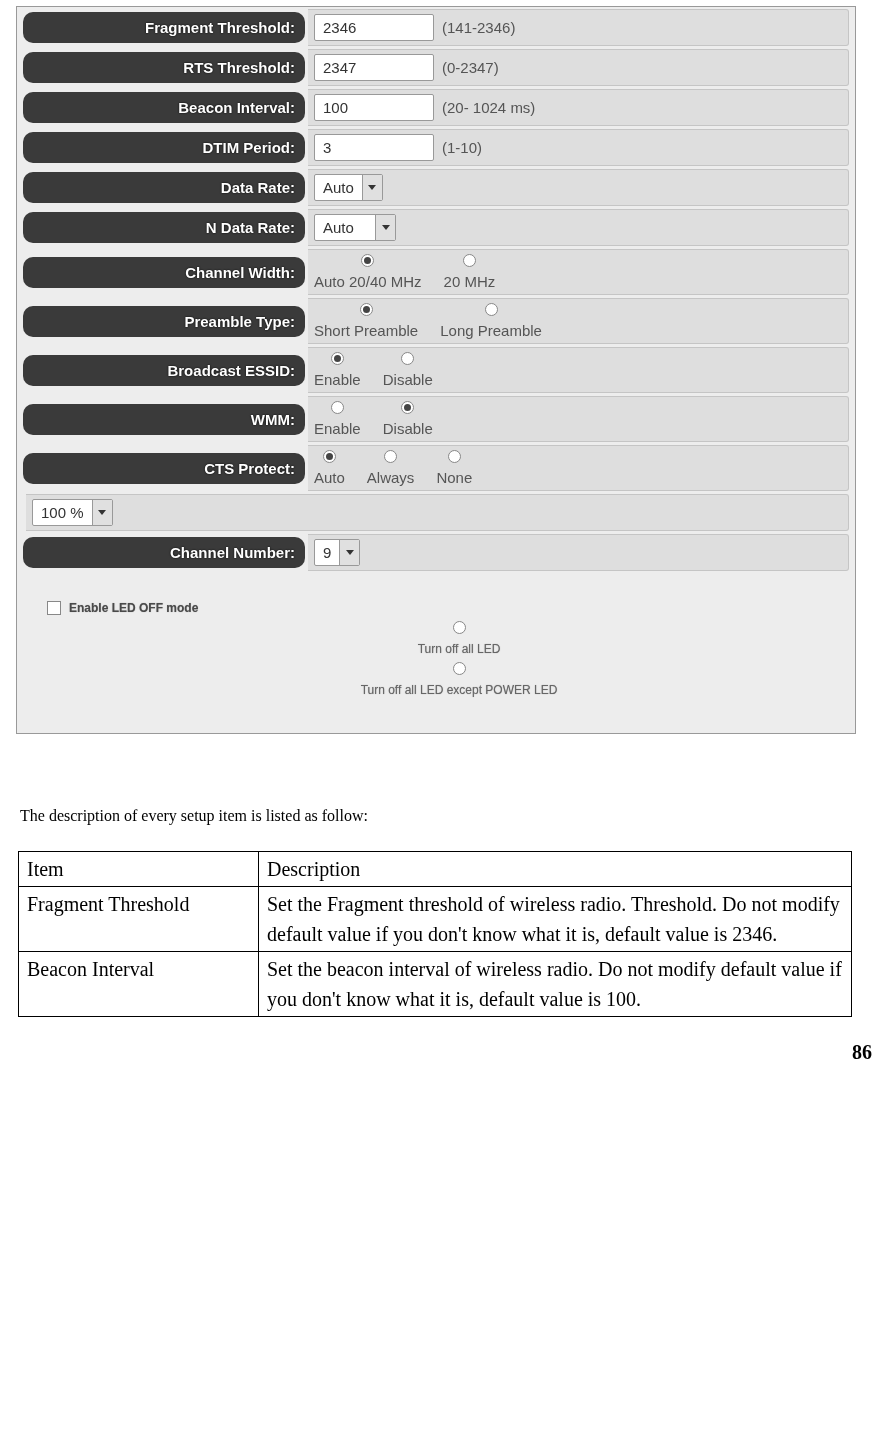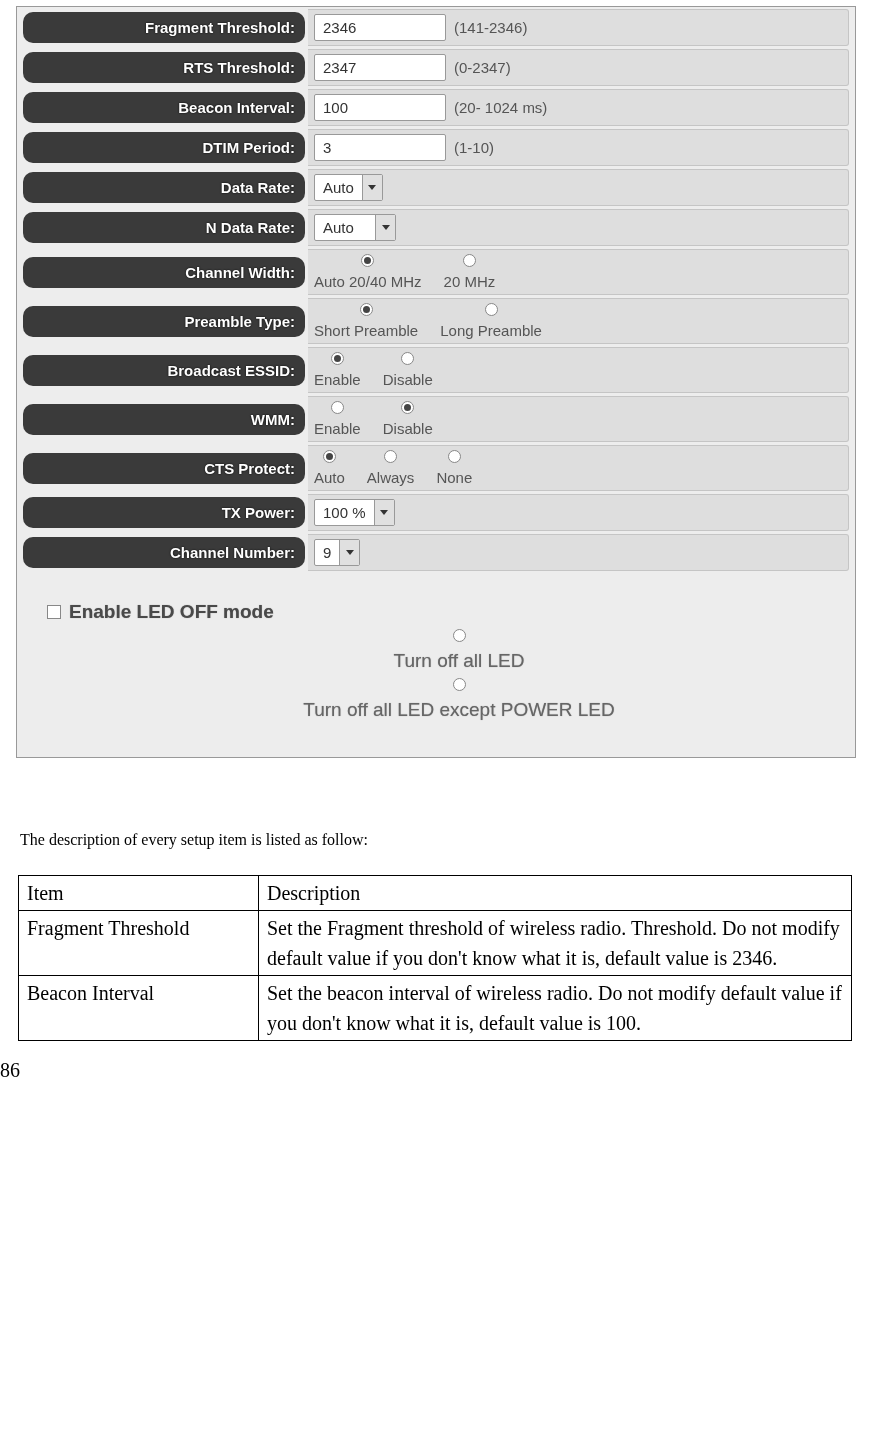--- a/index.html
+++ b/index.html
@@ -51,21 +51,21 @@
     align-items: center;
     gap: 8px;
     min-height: 32px;
     font-size: 15px;
     color: #555;
   }
   .textbox {
     background: #fff;
     border: 1px solid #999;
     padding: 4px 8px;
-    width: 132px;
+    width: 120px;
     font-size: 15px;
     color: #333;
     border-radius: 2px;
   }
   .selectbox {
     background: #fff;
     border: 1px solid #999;
     display: inline-flex;
     align-items: stretch;
     border-radius: 2px;
@@ -110,21 +110,21 @@
     justify-content: center;
   }
   .radio.checked .rdot::after {
     content: "";
     width: 7px; height: 7px;
     background: #444;
     border-radius: 50%;
   }
   .led-block {
     margin: 30px 8px 0 30px;
-    font-size: 19px;
+    font-size: 12px;
     color: #444;
   }
   .led-block .cb-row, .led-block .rd-row {
     display: flex;
     align-items: center;
     gap: 8px;
     margin: 6px 0;
   }
   .led-block .rd-row { margin-left: 24px; flex-direction: column; }
   .cb {
@@ -157,24 +157,25 @@
     font-size: 20px;
   }
   table.desc td {
     border: 1px solid #000;
     padding: 2px 8px;
     vertical-align: top;
     line-height: 1.5;
   }
   table.desc td.item { width: 240px; }
   .page-num {
-    text-align: left;
+    text-align: right;
     font-family: "Times New Roman", Times, serif;
     font-size: 20px;
-    margin-top: 18px;
+    margin-top: 24px;
+    font-weight: bold;
   }
 </style>
 </head>
 <body>
 
 <div class="page">
 
   <div class="screenshot">
 
     <div class="form-row">
@@ -297,21 +298,20 @@
             <span>Always</span>
           </span>
         <span class="radio">
             <span class="rdot"></span>
             <span>None</span>
           </span>
       </div>
     </div>
 
     <div class="form-row">
-      <div class="lbl">TX Power:</div>
       <div class="val">
         <div class="selectbox">
           <span class="sel-text">100 %</span>
           <span class="sel-btn"></span>
         </div>
       </div>
     </div>
 
     <div class="form-row">
       <div class="lbl">Channel Number:</div>

